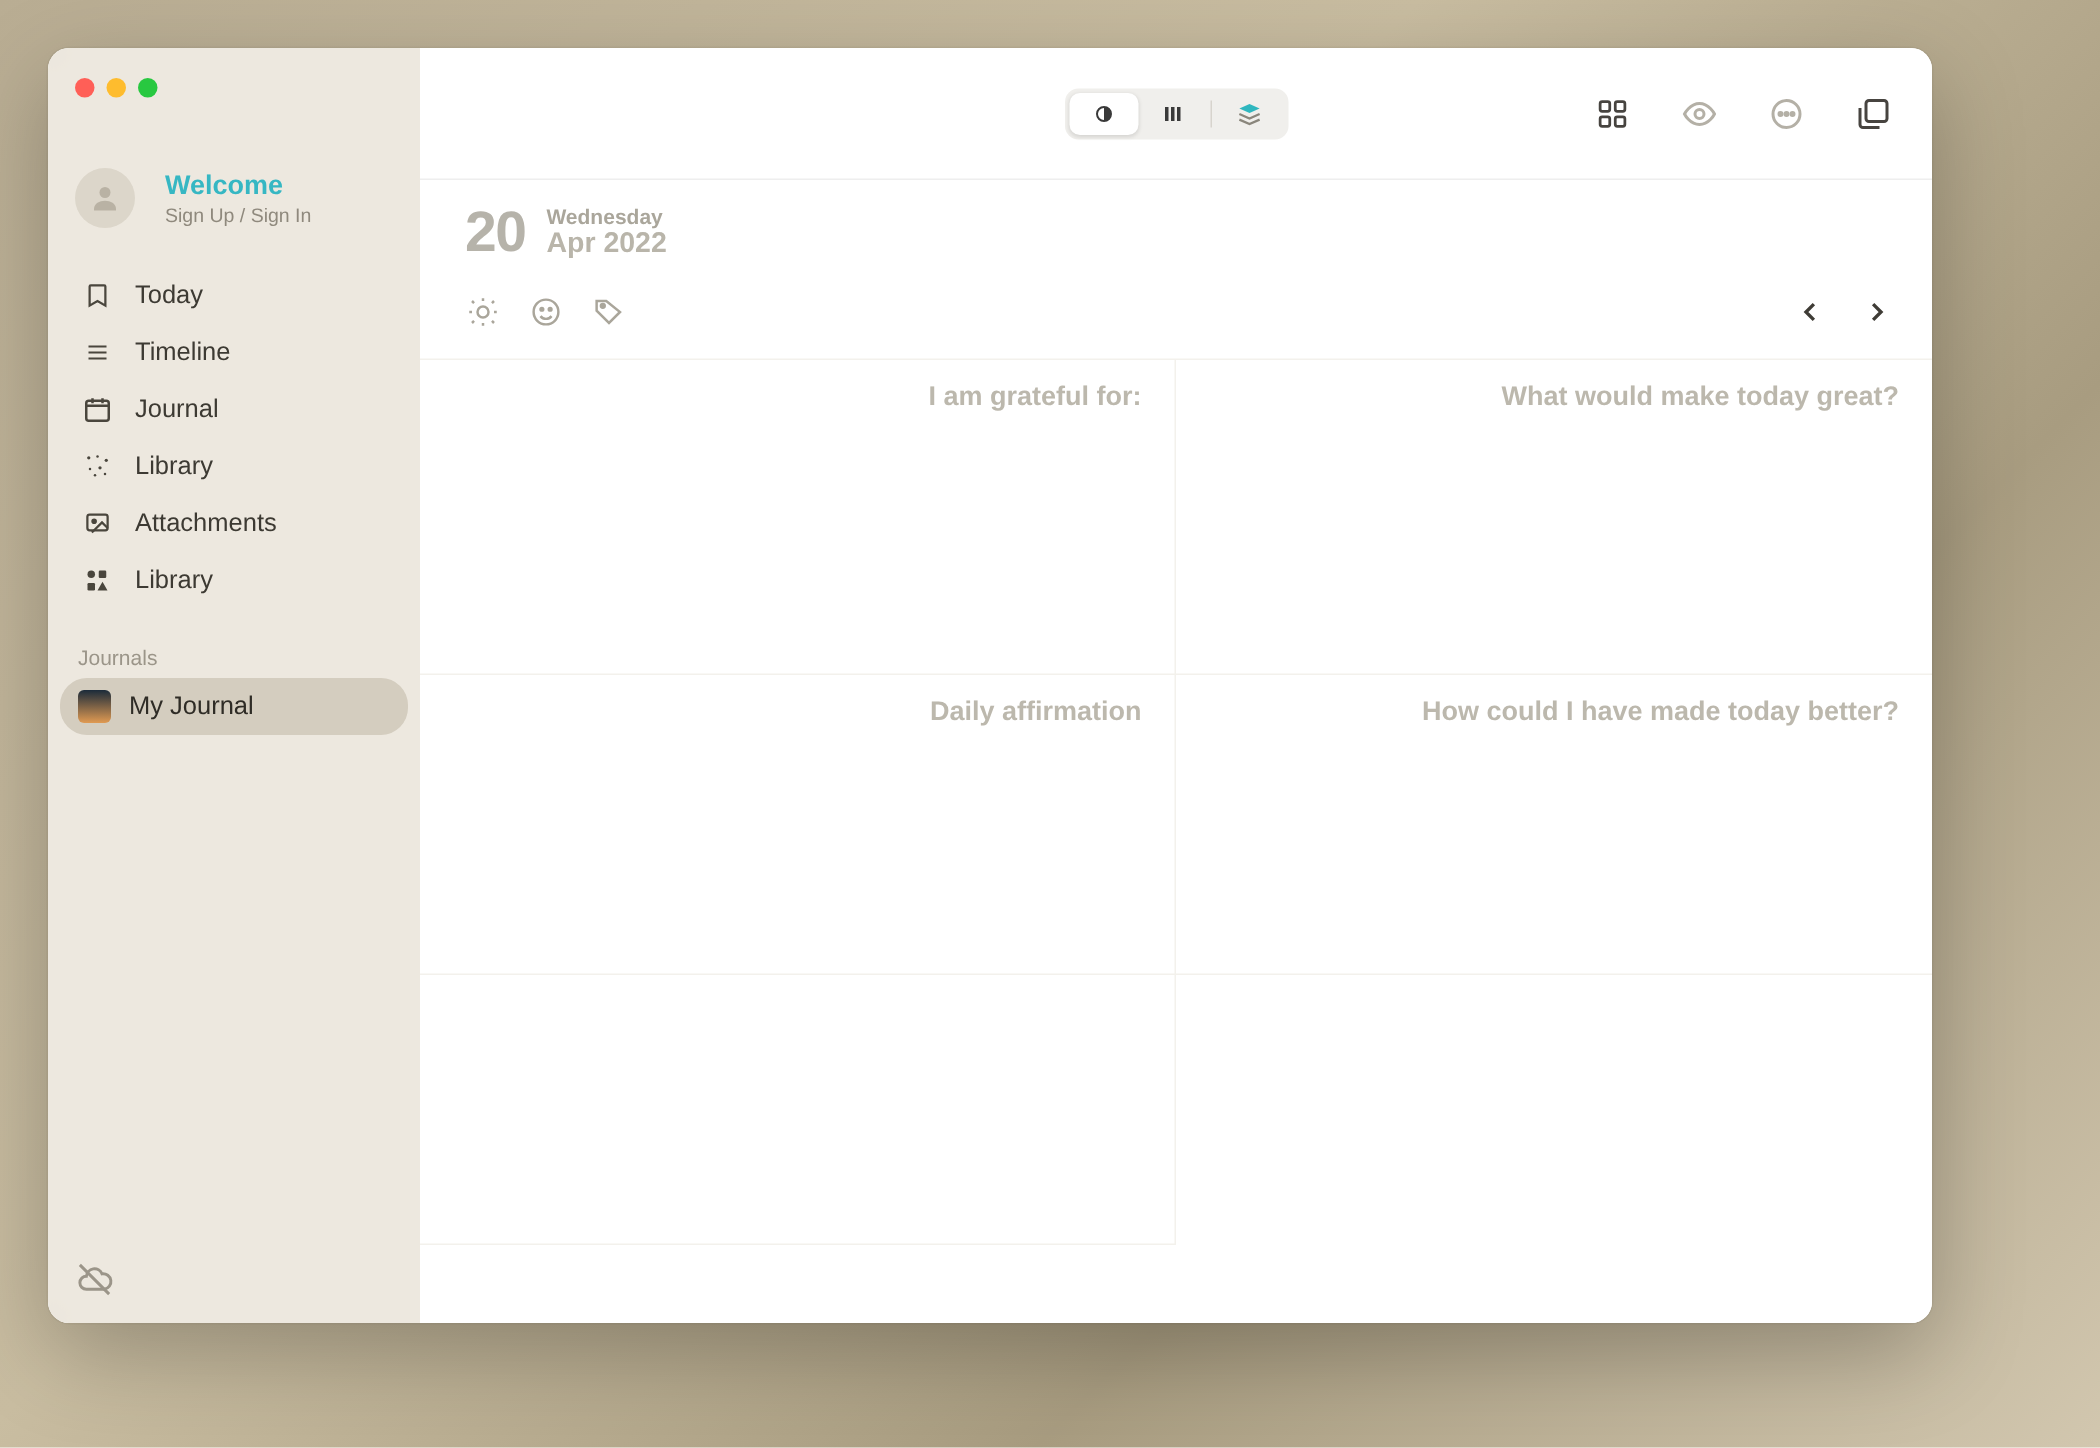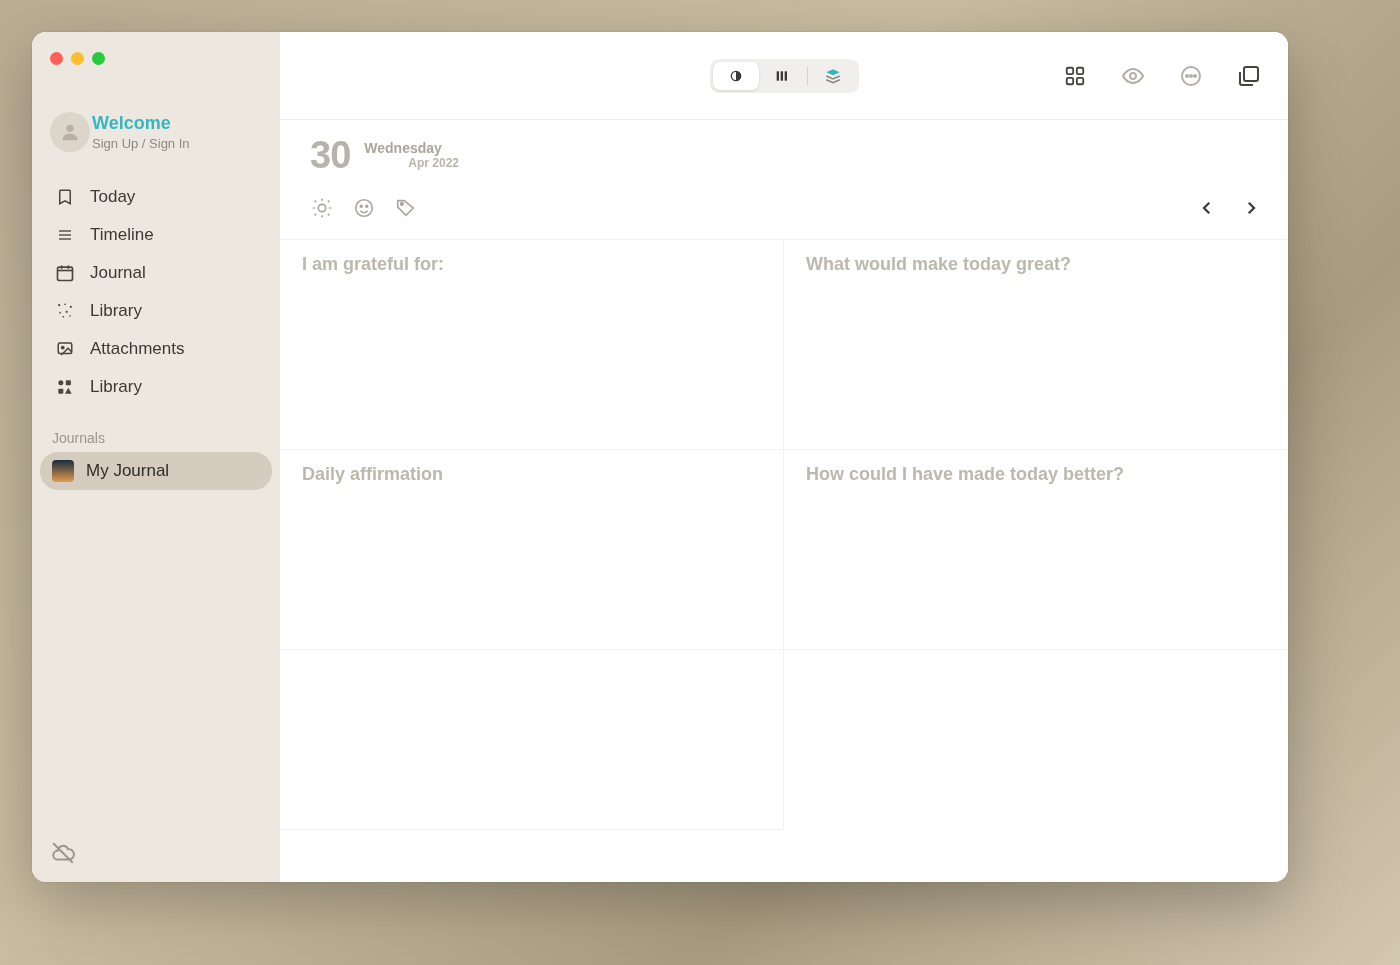--- a/index.html
+++ b/index.html
@@ -20,21 +20,21 @@
   .dot.red { background:#ff5f57; }
   .dot.yellow { background:#febc2e; }
   .dot.green { background:#28c840; }
 
   
   .sidebar {
     width: 248px; height: 100%; background: #e8e2d7cc;
     padding-top: 70px; display:flex; flex-direction:column; position:relative;
     backdrop-filter: blur(10px);
   }
-  .profile { display:flex; align-items:center; gap:2px; padding: 10px 18px 20px 18px; }
+  .profile { display:flex; align-items:center; gap:20px; padding: 10px 18px 20px 18px; }
   .avatar { width:40px; height:40px; border-radius:50%; background:#dcd6ca; display:flex; align-items:center; justify-content:center; color:#b9b2a4; }
   .profile-text .welcome { color:#36b7c3; font-weight:700; font-size:18px; }
   .profile-text .signin { color:#8f897d; font-size:13px; margin-top:2px; }
   .nav { padding: 6px 8px; display:flex; flex-direction:column; }
   .nav-item { display:flex; align-items:center; gap:14px; padding:8px 14px; border-radius:6px; color:#3d3a33; font-size:17px; cursor:pointer; }
   .nav-item .nicon { width:22px; height:22px; display:flex; align-items:center; justify-content:center; color:#4a463d; }
   .section-label { padding: 18px 20px 6px; color:#9b9589; font-size:14px; }
   .journal-item { display:flex; align-items:center; gap:12px; margin:0 8px; padding:8px 12px; border-radius:18px; background:#d4cdbf; color:#2f2c26; font-size:17px; cursor:pointer; }
   .journal-thumb { width:22px; height:22px; border-radius:4px; background: linear-gradient(#1b2b3a,#e09a52); }
   .cloud-off { position:absolute; left:18px; bottom:16px; color:#9b9589; }
@@ -46,32 +46,32 @@
   .view-switch .seg { width:46px; height:28px; display:flex; align-items:center; justify-content:center; border-radius:7px; cursor:pointer; color:#5a564d; }
   .view-switch .seg.active { background:#fff; box-shadow:0 1px 3px rgba(0,0,0,.12); }
   .view-switch .sep { width:1px; height:18px; background:#d7d4cd; margin:0 2px; }
   .top-actions { position:absolute; right:24px; top:50%; transform:translateY(-50%); display:flex; gap:28px; color:#474440; }
   .icon-btn { width:30px; height:30px; display:flex; align-items:center; justify-content:center; cursor:pointer; }
 
   .date-row { display:flex; align-items:center; padding: 14px 30px 8px; gap:14px; }
   .big-day { font-size:38px; color:#b6b3aa; font-weight:600; letter-spacing:-1px; }
   .date-meta { display:flex; flex-direction:column; line-height:1.1; }
   .weekday { color:#aaa69b; font-size:14px; font-weight:600; }
-  .monthyear { color:#b9b5aa; font-size:12px; font-weight:600;margin-left:44px; }
+  .monthyear { color:#b9b5aa; font-size:19px; font-weight:600; }
 
   .meta-row { display:flex; align-items:center; justify-content:space-between; padding: 10px 24px 18px 30px; border-bottom:1px solid #f3f1ec; }
   .meta-icons { display:flex; gap:18px; color:#aaa69b; }
   .meta-icons .micon { width:24px; height:24px; display:flex; align-items:center; justify-content:center; cursor:pointer; }
   .nav-arrows { display:flex; gap:18px; color:#3f3c36; }
   .nav-arrows .arrow { width:26px; height:26px; display:flex; align-items:center; justify-content:center; cursor:pointer; }
 
   .grid { display:grid; grid-template-columns: 1fr 1fr; grid-template-rows: 210px 200px 180px; }
   .cell { border-bottom:1px solid #f3f1ec; border-right:1px solid #f3f1ec; padding:14px 22px 10px; position:relative; }
   .cell:nth-child(2n) { border-right:none; }
-  .prompt { color:#bcb8ad; font-size:18px; font-weight:600; }
+  .prompt { color:#bcb8ad; font-size:18px; font-weight:600;text-align:right; }
   .ol { margin-top:6px; color:#c3bfb4; font-size:17px; font-weight:500; line-height:1.5; }
 
   svg { display:block; }
 </style>
 </head>
 <body>
 
 <div class="window">
   <div class="traffic">
     <div class="dot red"></div>
@@ -225,21 +225,21 @@
         <div class="icon-btn">
           <svg width="24" height="24" viewBox="0 0 24 24" fill="none" stroke="currentColor" stroke-width="2">
               <rect x="7" y="3" width="14" height="14" rx="2"></rect>
               <path d="M3 8v11a2 2 0 0 0 2 2h11"></path>
             </svg>
         </div>
       </div>
     </div>
 
     <div class="date-row">
-      <div class="big-day">30</div>
+      <div class="big-day">20</div>
       <div class="date-meta">
         <span class="weekday">Wednesday</span>
         <span class="monthyear">Apr 2022</span>
       </div>
     </div>
 
     <div class="meta-row">
       <div class="meta-icons">
         <div class="micon">
           <svg width="22" height="22" viewBox="0 0 24 24" fill="none" stroke="currentColor" stroke-width="1.8">

